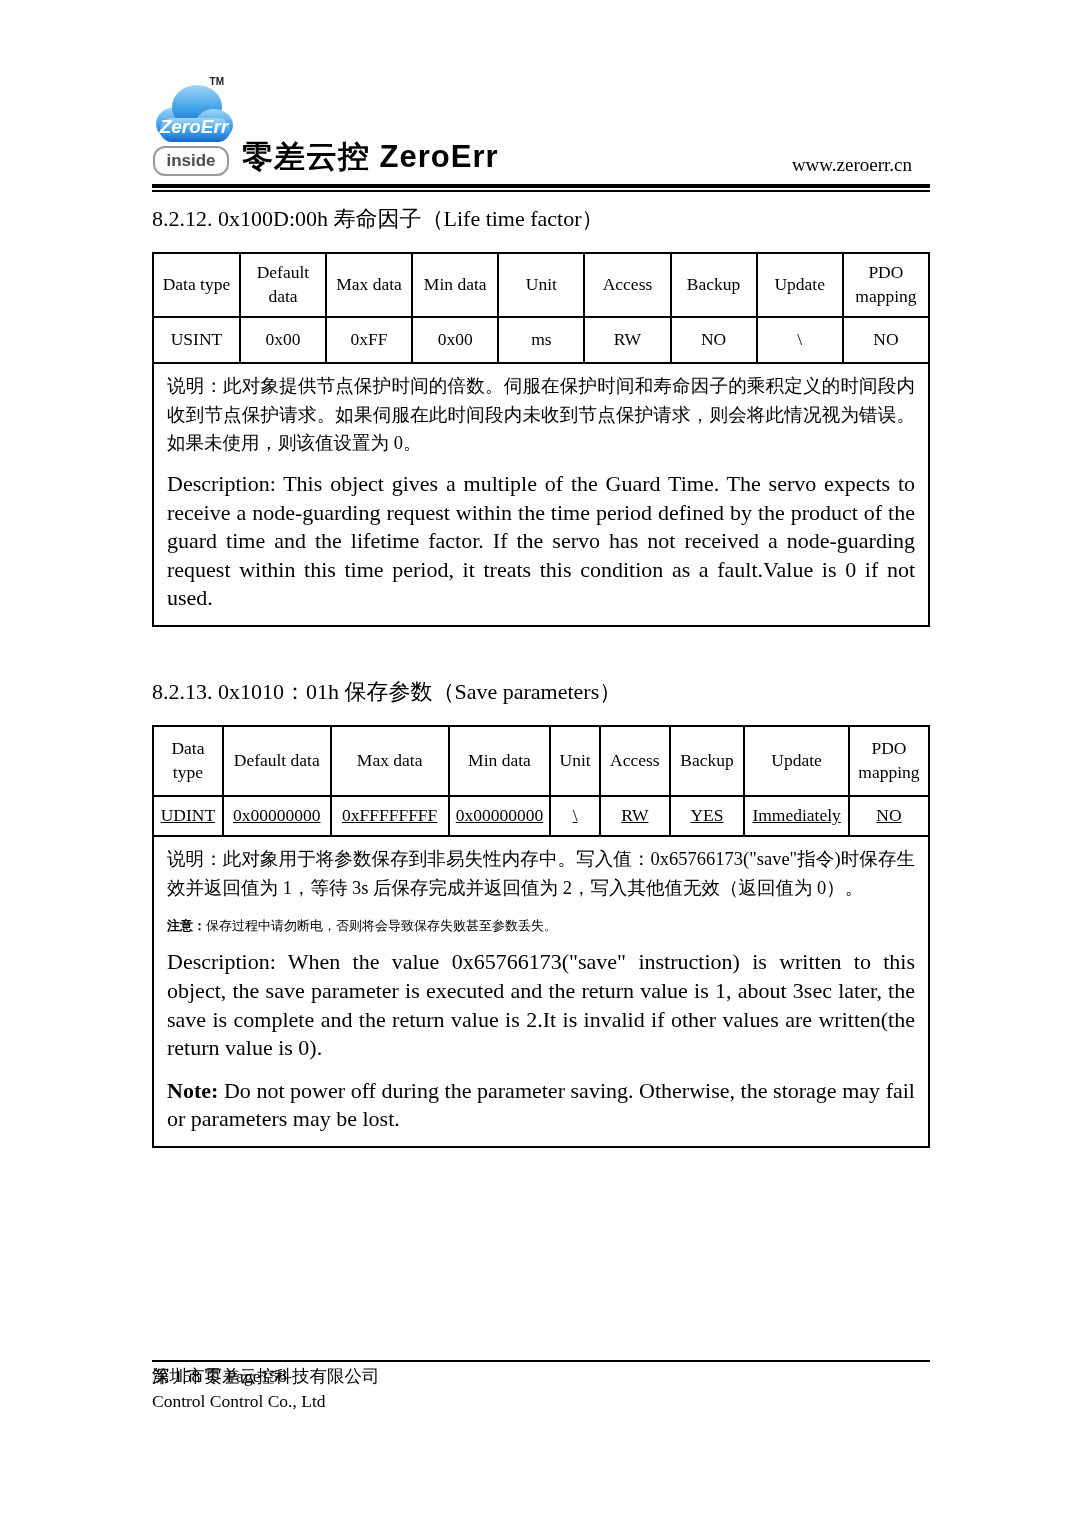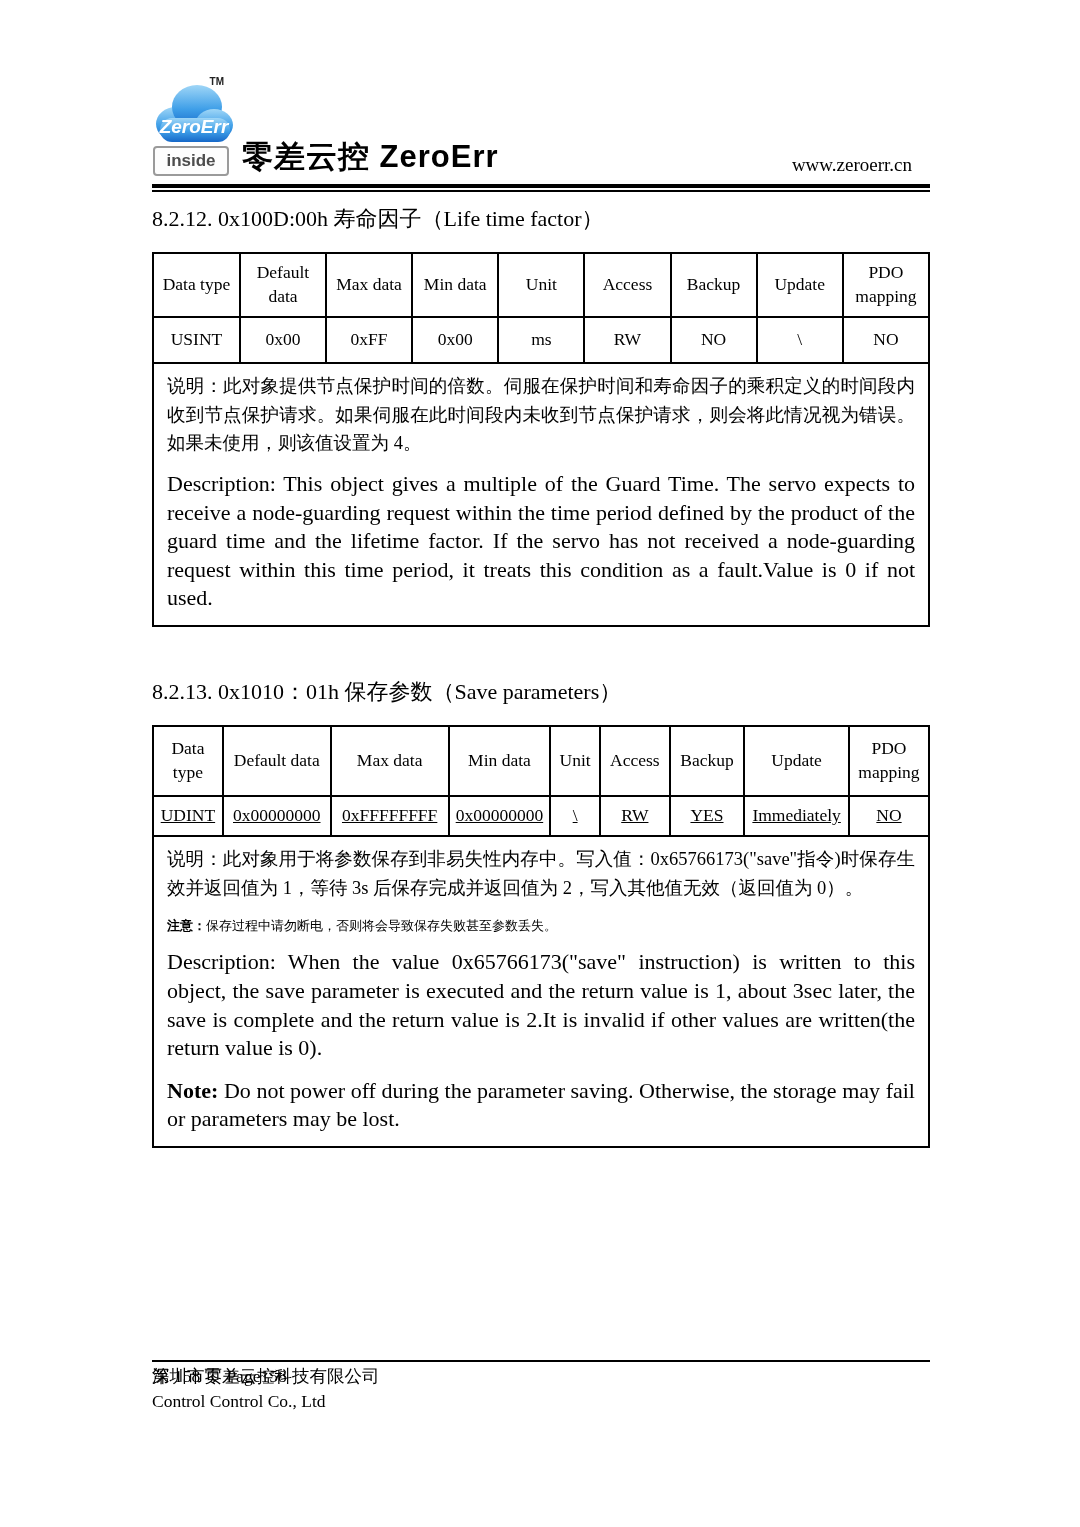--- a/index.html
+++ b/index.html
@@ -11,21 +11,21 @@
     color: #000;
     overflow: hidden;
   }
   .content { position: absolute; left: 152px; top: 0; width: 778px; }
 
   
   .header { position: relative; height: 100px; margin-top: 84px; }
   .logo { position: absolute; left: 0; top: -6px; width: 88px; height: 100px; }
   .logo .inside-badge {
     position: absolute; left: 1px; bottom: 2px; width: 76px; height: 30px;
-    border: 2.5px solid #9a9a9a; border-radius: 4px; background: #fdfdfd;
+    border: 2.5px solid #9a9a9a; border-radius: 12px; background: #fdfdfd;
     display: flex; align-items: center; justify-content: center;
     font-family: "Liberation Sans", sans-serif; font-weight: bold;
     font-size: 17px; color: #4d4d4d; z-index: 0;
   }
   .logo svg { position: absolute; left: 0; top: 2px; z-index: 1; }
   .logo .tm {
     position: absolute; right: 16px; top: -2px; font-size: 10px; font-weight: bold;
     font-family: "Liberation Sans", sans-serif; color: #222; z-index: 2;
   }
   .brand-title {
@@ -123,21 +123,21 @@
       <td>0xFF</td>
       <td>0x00</td>
       <td>ms</td>
       <td>RW</td>
       <td>NO</td>
       <td>\</td>
       <td>NO</td>
     </tr>
     <tr>
       <td class="note-cell" colspan="9">
-        <p class="p-cn">说明：此对象提供节点保护时间的倍数。伺服在保护时间和寿命因子的乘积定义的时间段内收到节点保护请求。如果伺服在此时间段内未收到节点保护请求，则会将此情况视为错误。如果未使用，则该值设置为 4。</p>
+        <p class="p-cn">说明：此对象提供节点保护时间的倍数。伺服在保护时间和寿命因子的乘积定义的时间段内收到节点保护请求。如果伺服在此时间段内未收到节点保护请求，则会将此情况视为错误。如果未使用，则该值设置为 0。</p>
         <p class="p-en">Description: This object gives a multiple of the Guard Time. The servo expects to receive a node-guarding request within the time period defined by the product of the guard time and the lifetime factor. If the servo has not received a node-guarding request within this time period, it treats this condition as a fault.Value is 0 if not used.</p>
       </td>
     </tr>
   </tbody>
     </table>
 
   <div class="section-title title-2">8.2.13. 0x1010：01h 保存参数（Save parameters）</div>
 
   <table class="t2">
     <colgroup>

